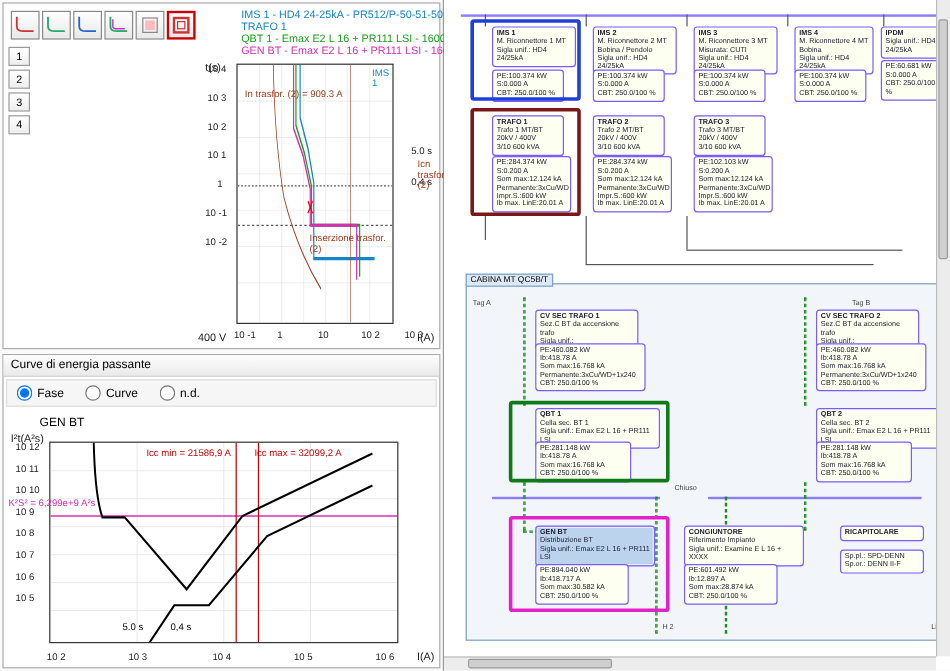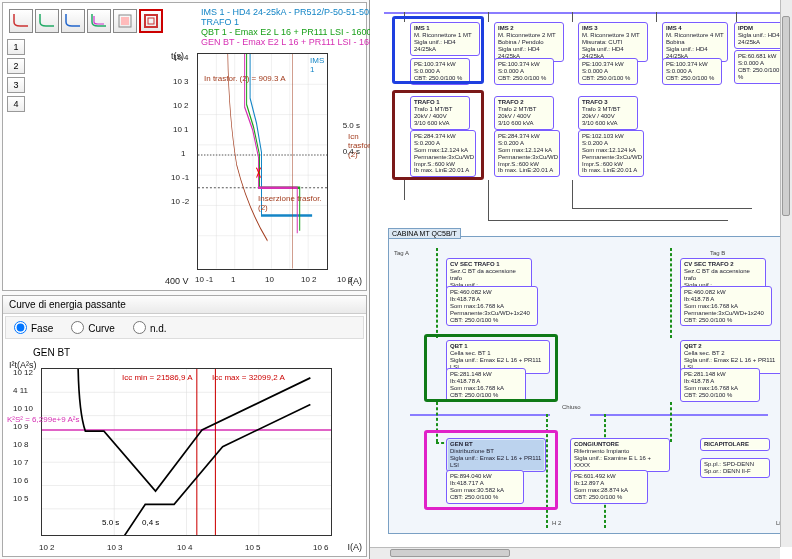--- a/index.html
+++ b/index.html
@@ -220,21 +220,21 @@
             <path d="M80 150 L100 122 L128 122 L175 70 L260 32" fill="none" stroke="#000" stroke-width="1.6"></path>
           </svg>
           <div class="mark" style="left:80px;top:4px;color:#c00">Icc min = 21586,9 A</div>
           <div class="mark" style="left:170px;top:4px;color:#c00">Icc max = 32099,2 A</div>
           <div class="mark" style="left:60px;bottom:8px;color:#000">5.0 s</div>
           <div class="mark" style="left:100px;bottom:8px;color:#000">0,4 s</div>
         </div>
         <div class="mark" style="left:0;top:55px;color:#d62fb3;font-size:8px;">K²S² = 6,299e+9 A²s</div>
 
         <div class="tick-label" style="left:6px;top:8px">10 12</div>
-        <div class="tick-label" style="left:6px;top:26px">4 11</div>
+        <div class="tick-label" style="left:6px;top:26px">10 11</div>
         <div class="tick-label" style="left:6px;top:44px">10 10</div>
         <div class="tick-label" style="left:6px;top:62px">10 9</div>
         <div class="tick-label" style="left:6px;top:80px">10 8</div>
         <div class="tick-label" style="left:6px;top:98px">10 7</div>
         <div class="tick-label" style="left:6px;top:116px">10 6</div>
         <div class="tick-label" style="left:6px;top:134px">10 5</div>
 
         <div class="tick-label" style="left:32px;bottom:2px">10 2</div>
         <div class="tick-label" style="left:100px;bottom:2px">10 3</div>
         <div class="tick-label" style="left:170px;bottom:2px">10 4</div>

